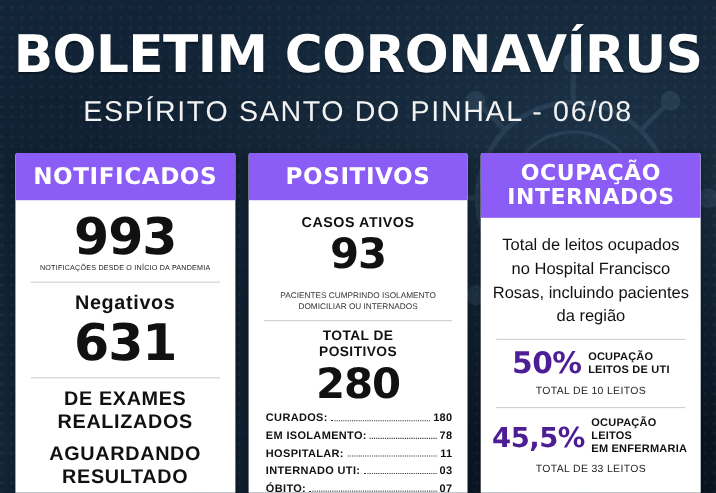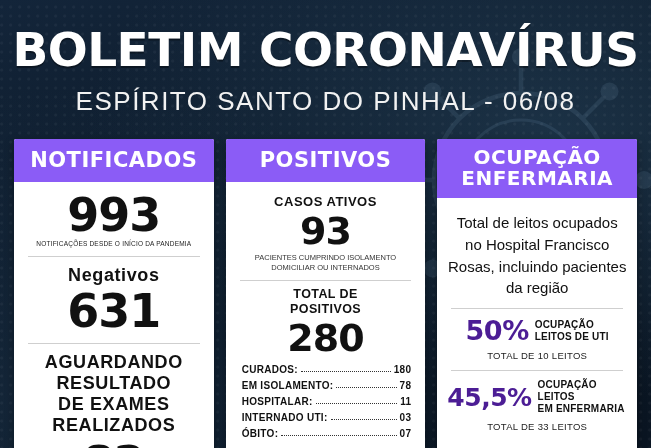--- a/index.html
+++ b/index.html
@@ -102,21 +102,21 @@
     border:0;border-top:1px solid #cfcfcf;
     margin:9px 4px 8px;
   }
   .hr.thin{margin:7px 4px 6px;}
 
   
   .sub-h{
     font-size:13px;font-weight:bold;letter-spacing:.5px;margin-top:2px;color:#111;
   }
   .note{
-    font-size:7.5px;line-height:1.35;margin-top:3px;color:#333;
+    font-size:7.5px;line-height:1.35;margin-top:14px;color:#333;
   }
   .tot-lbl{
     font-size:12.5px;font-weight:bold;line-height:1.2;letter-spacing:.4px;color:#111;
   }
   .rows{margin-top:7px;padding:0 4px 0 6px;}
   .row{
     display:flex;align-items:flex-end;
     font-size:10px;font-weight:bold;color:#111;
     margin-bottom:5px;
     letter-spacing:.3px;
@@ -189,22 +189,22 @@
 
     <div class="card">
       <div class="card-head">NOTIFICADOS</div>
       <div class="card-body">
         <div class="big-num">993</div>
         <div class="tiny">NOTIFICAÇÕES DESDE O INÍCIO DA PANDEMIA</div>
         <hr class="hr">
         <div class="lbl">Negativos</div>
         <div class="big-num" style="margin-top:2px">631</div>
         <hr class="hr">
+        <div class="lbl" style="margin-top:0">DE EXAMES REALIZADOS</div>
         <div class="lbl">AGUARDANDO RESULTADO</div>
-        <div class="lbl" style="margin-top:0">DE EXAMES REALIZADOS</div>
         <div class="big-num" style="margin-top:4px">82</div>
       </div>
     </div>
 
     <div class="card">
       <div class="card-head">POSITIVOS</div>
       <div class="card-body">
         <div class="sub-h">CASOS ATIVOS</div>
         <div class="big-num sm" style="margin-top:3px">93</div>
         <div class="note">PACIENTES CUMPRINDO ISOLAMENTO DOMICILIAR OU INTERNADOS</div>
@@ -238,21 +238,21 @@
             <span class="dots"></span>
             <span class="v">07</span>
           </div>
         </div>
       </div>
     </div>
 
     <div class="card">
       <div class="card-head two-line">
         <div>OCUPAÇÃO</div>
-        <div>ENFERMARIA</div>
+        <div>INTERNADOS</div>
       </div>
       <div class="card-body">
         <div class="oc-txt">Total de leitos ocupados no Hospital Francisco Rosas, incluindo pacientes da região</div>
         <hr class="hr">
         <div class="oc-line">
           <span class="oc-pct">50%</span>
           <span class="oc-lab">
             <span style="display:block">OCUPAÇÃO</span>
             <span style="display:block">LEITOS DE UTI</span>
           </span>

